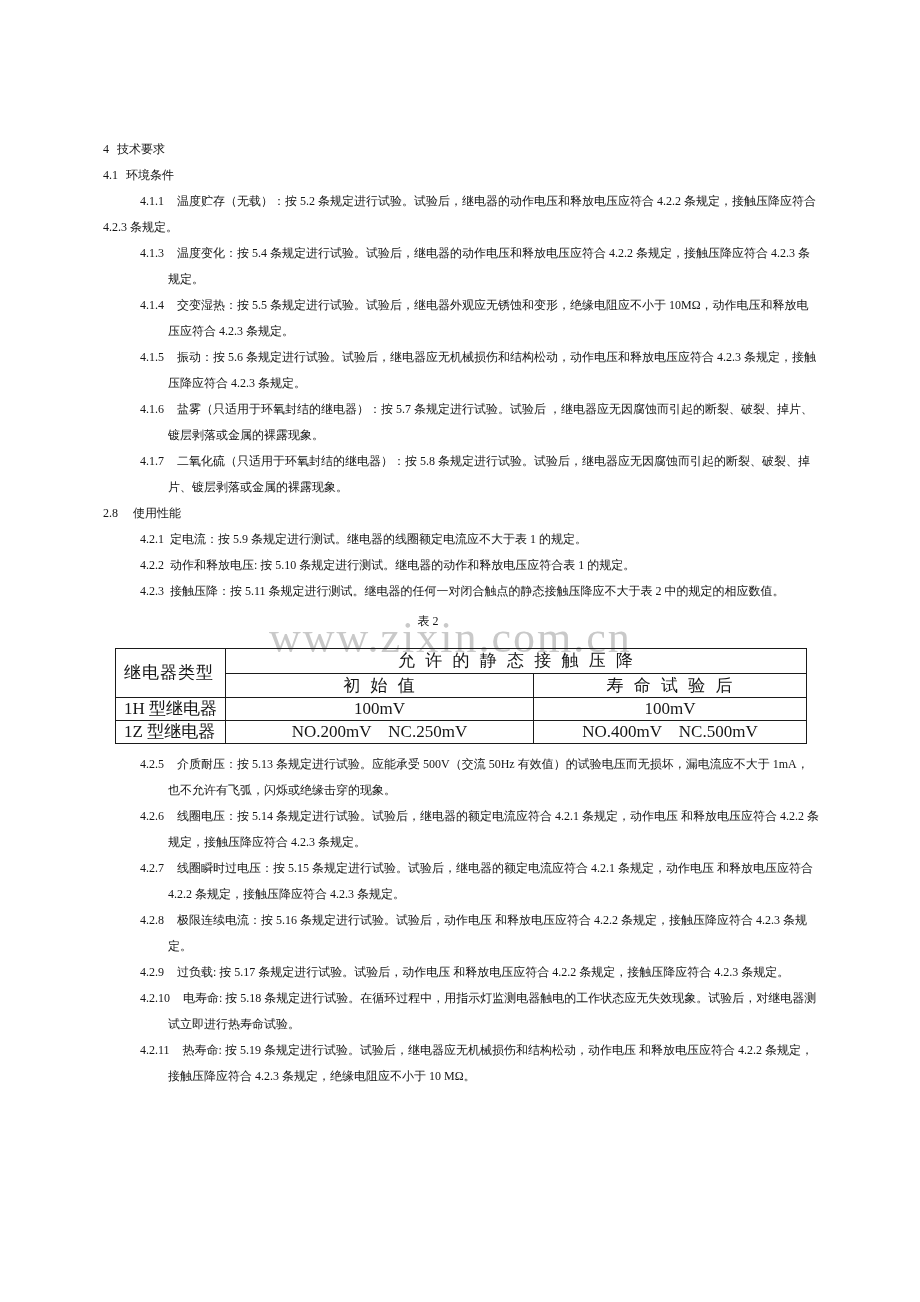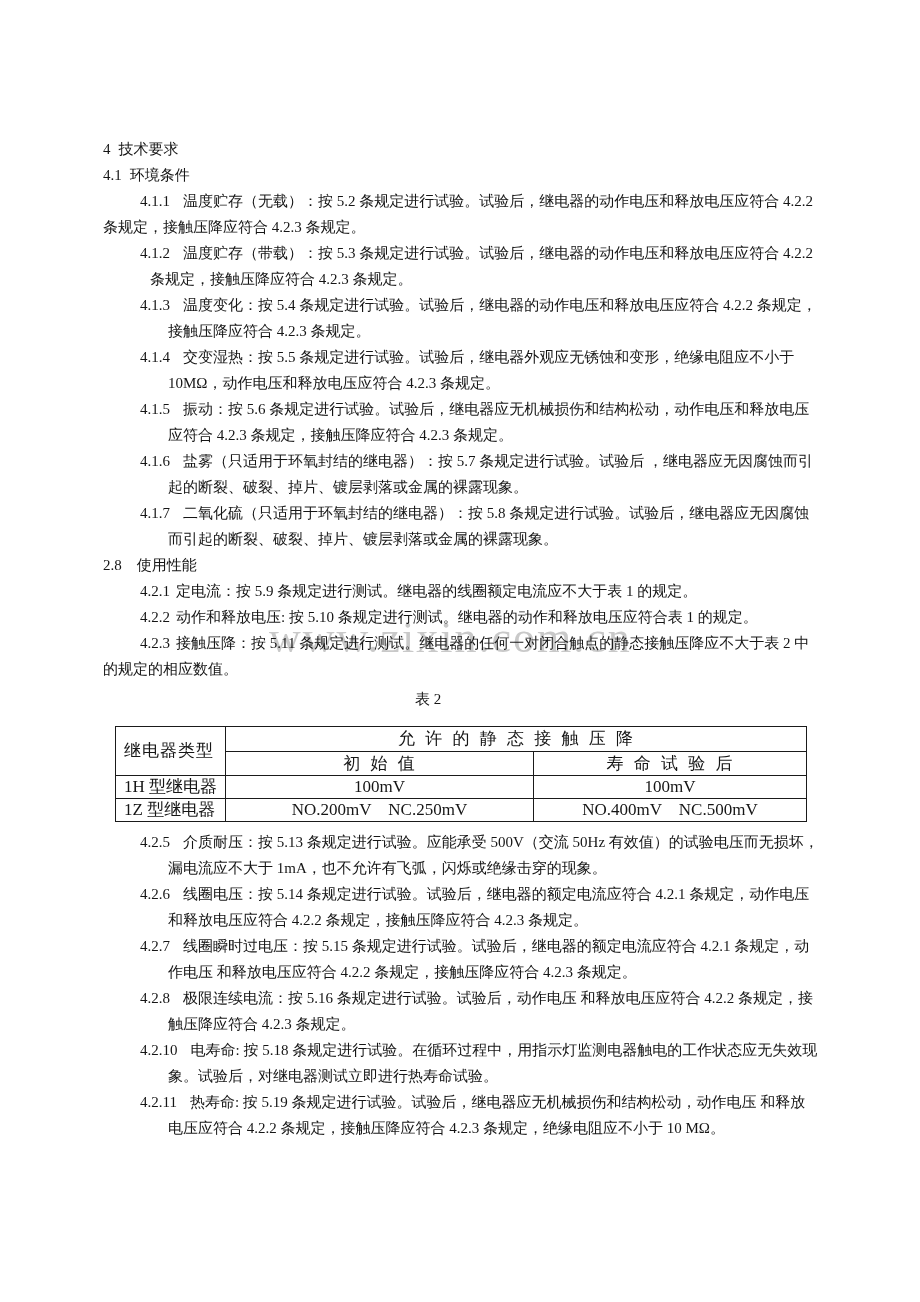--- a/index.html
+++ b/index.html
@@ -20,21 +20,21 @@
     z-index: 0;
     white-space: nowrap;
     font-family: "Liberation Serif", "DejaVu Serif", serif;
   }
   .page {
     position: absolute;
     left: 103px; top: 136px;
     width: 716px;
     z-index: 1;
   }
-  .page p { margin: 0; font-size: 15px; line-height: 26px; }
+  .page p { margin: 0; font-size: 12px; line-height: 26px; }
   .h0 { margin-left: 37px; margin-bottom: 26px; }
   .h1 { margin-left: 37px; }
   .h0 .num, .h1 .num { margin-right: 8px; }
   .h1.widegap .num { margin-right: 15px; }
   .clause.flush  { text-indent: 37px; }
   .clause.hang   { padding-left: 65px; text-indent: -28px; }
   .clause.hang150{ padding-left: 47px; text-indent: -10px; }
   .clause.gap-wide  .num { margin-right: 13px; }
   .clause.gap-narrow .num { margin-right: 6px; font-family: Liberation Serif, serif; }
   .tbl-caption {
@@ -70,21 +70,20 @@
 
 <div class="watermark">www.zixin.com.cn</div>
 
 <div class="page">
 
   <p class="h0"><span class="num">4</span><span>技术要求</span></p>
 
   <p class="h1"><span class="num">4.1</span><span>环境条件</span></p>
 
   <p class="clause flush gap-wide"><span class="num">4.1.1</span><span>温度贮存（无载）：按 5.2 条规定进行试验。试验后，继电器的动作电压和释放电压应符合 4.2.2 条规定，接触压降应符合 4.2.3 条规定。</span></p>
-  <p class="clause hang150 gap-wide"><span class="num">4.1.2</span><span>温度贮存（带载）：按 5.3 条规定进行试验。试验后，继电器的动作电压和释放电压应符合 4.2.2 条规定，接触压降应符合 4.2.3 条规定。</span></p>
   <p class="clause hang gap-wide"><span class="num">4.1.3</span><span>温度变化：按 5.4 条规定进行试验。试验后，继电器的动作电压和释放电压应符合 4.2.2 条规定，接触压降应符合 4.2.3 条规定。</span></p>
   <p class="clause hang gap-wide"><span class="num">4.1.4</span><span>交变湿热：按 5.5 条规定进行试验。试验后，继电器外观应无锈蚀和变形，绝缘电阻应不小于 10MΩ，动作电压和释放电压应符合 4.2.3 条规定。</span></p>
   <p class="clause hang gap-wide"><span class="num">4.1.5</span><span>振动：按 5.6 条规定进行试验。试验后，继电器应无机械损伤和结构松动，动作电压和释放电压应符合 4.2.3 条规定，接触压降应符合 4.2.3 条规定。</span></p>
   <p class="clause hang gap-wide"><span class="num">4.1.6</span><span>盐雾（只适用于环氧封结的继电器）：按 5.7 条规定进行试验。试验后 ，继电器应无因腐蚀而引起的断裂、破裂、掉片、镀层剥落或金属的裸露现象。</span></p>
   <p class="clause hang gap-wide"><span class="num">4.1.7</span><span>二氧化硫（只适用于环氧封结的继电器）：按 5.8 条规定进行试验。试验后，继电器应无因腐蚀而引起的断裂、破裂、掉片、镀层剥落或金属的裸露现象。</span></p>
 
   <p class="h1 widegap"><span class="num">2.8</span><span>使用性能</span></p>
 
   <p class="clause flush gap-narrow"><span class="num">4.2.1</span><span>定电流：按 5.9 条规定进行测试。继电器的线圈额定电流应不大于表 1 的规定。</span></p>
   <p class="clause flush gap-narrow"><span class="num">4.2.2</span><span>动作和释放电压: 按 5.10 条规定进行测试。继电器的动作和释放电压应符合表 1 的规定。</span></p>
@@ -118,17 +117,18 @@
       <td>NO.400mV    NC.500mV</td>
     </tr>
   </tbody>
     </table>
 
   <div class="post-table">
     <p class="clause hang gap-wide"><span class="num">4.2.5</span><span>介质耐压：按 5.13 条规定进行试验。应能承受 500V（交流 50Hz 有效值）的试验电压而无损坏，漏电流应不大于 1mA，也不允许有飞弧，闪烁或绝缘击穿的现象。</span></p>
     <p class="clause hang gap-wide"><span class="num">4.2.6</span><span>线圈电压：按 5.14 条规定进行试验。试验后，继电器的额定电流应符合 4.2.1 条规定，动作电压 和释放电压应符合 4.2.2 条规定，接触压降应符合 4.2.3  条规定。</span></p>
     <p class="clause hang gap-wide"><span class="num">4.2.7</span><span>线圈瞬时过电压：按 5.15 条规定进行试验。试验后，继电器的额定电流应符合 4.2.1 条规定，动作电压 和释放电压应符合 4.2.2 条规定，接触压降应符合 4.2.3  条规定。</span></p>
     <p class="clause hang gap-wide"><span class="num">4.2.8</span><span>极限连续电流：按 5.16 条规定进行试验。试验后，动作电压 和释放电压应符合 4.2.2 条规定，接触压降应符合 4.2.3  条规定。</span></p>
+    <p class="clause hang gap-wide"><span class="num">4.2.9</span><span>过负载: 按 5.17 条规定进行试验。试验后，动作电压 和释放电压应符合 4.2.2 条规定，接触压降应符合 4.2.3  条规定。</span></p>
     <p class="clause hang gap-wide"><span class="num">4.2.10</span><span>电寿命: 按 5.18 条规定进行试验。在循环过程中，用指示灯监测电器触电的工作状态应无失效现象。试验后，对继电器测试立即进行热寿命试验。</span></p>
     <p class="clause hang gap-wide"><span class="num">4.2.11</span><span>热寿命: 按 5.19 条规定进行试验。试验后，继电器应无机械损伤和结构松动，动作电压 和释放电压应符合 4.2.2 条规定，接触压降应符合 4.2.3  条规定，绝缘电阻应不小于 10 MΩ。</span></p>
   </div>
 
 </div>
 
 </body></html>

